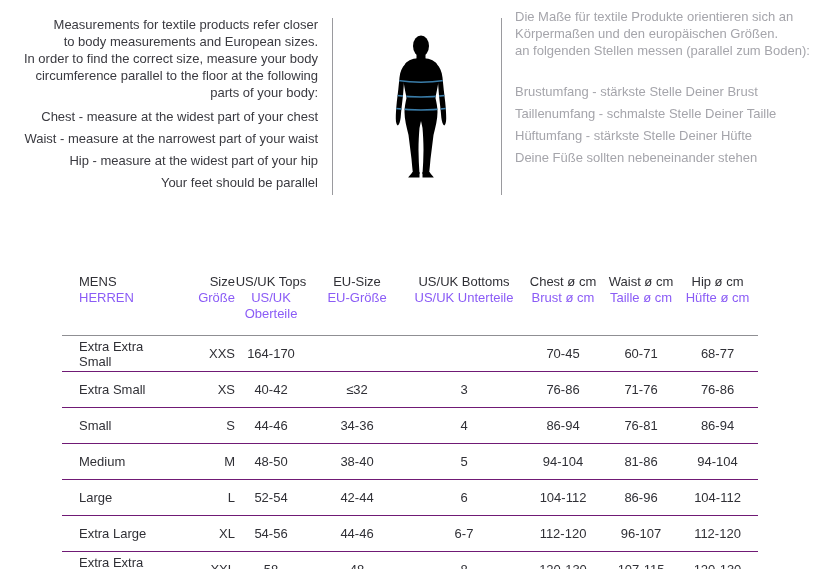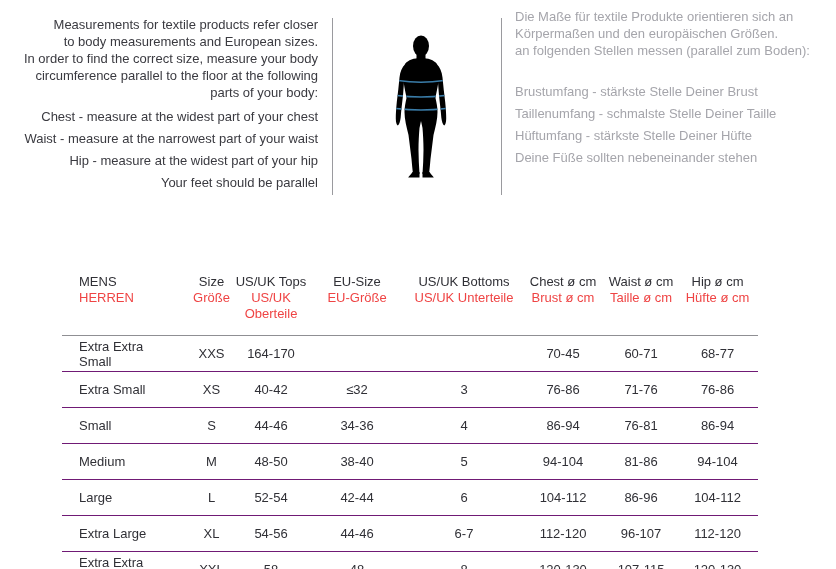--- a/index.html
+++ b/index.html
@@ -24,23 +24,23 @@
   .figure{position:absolute;left:376px;top:35px;width:90px;height:143px;}
 
   
   .size-table{position:absolute;left:62px;top:242px;width:696px;color:#303036;font-size:13px;}
   .thead,.trow{display:grid;grid-template-columns:108px 65px 72px 100px 114px 84px 72px 81px;}
   .thead{padding-bottom:13px;border-bottom:1px solid #8f8f93;}
   .trow{height:35px;align-items:center;border-bottom:1px solid #701a75;}
   .trow:last-child{border-bottom:none;}
   .cell{text-align:center;}
   .cell.a{text-align:left;padding-left:17px;}
-  .cell.b{text-align:center;padding-left:18px;}
+  .cell.b{text-align:right;padding-left:18px;}
   .h-en{line-height:16px;color:#303036;margin-top:32px;}
-  .h-de{line-height:16px;color:#ef4444;}
+  .h-de{line-height:16px;color:#8b5cf6;}
 </style>
 </head>
 <body>
 
 <div class="page">
 
   <div class="intro-en">
     <div class="grp">
       <div class="tline">Measurements for textile products refer closer</div>
       <div class="tline">to body measurements and European sizes.</div>

